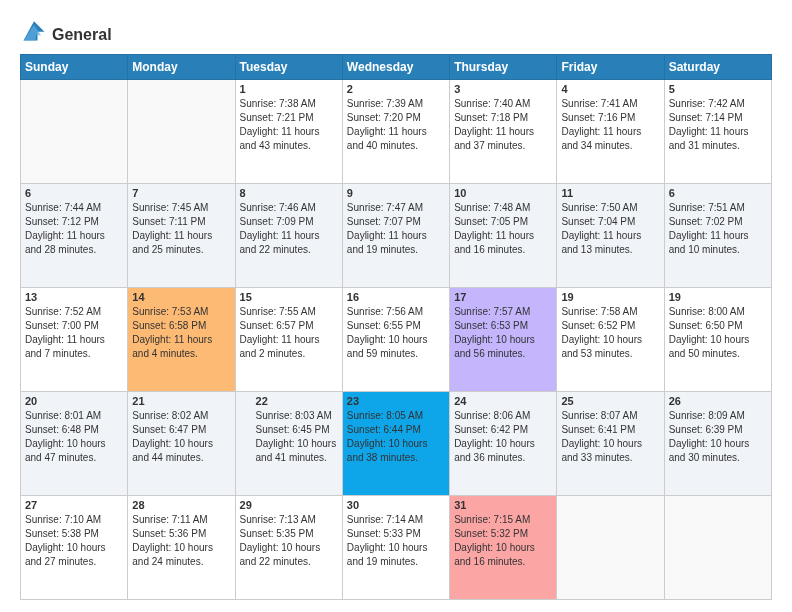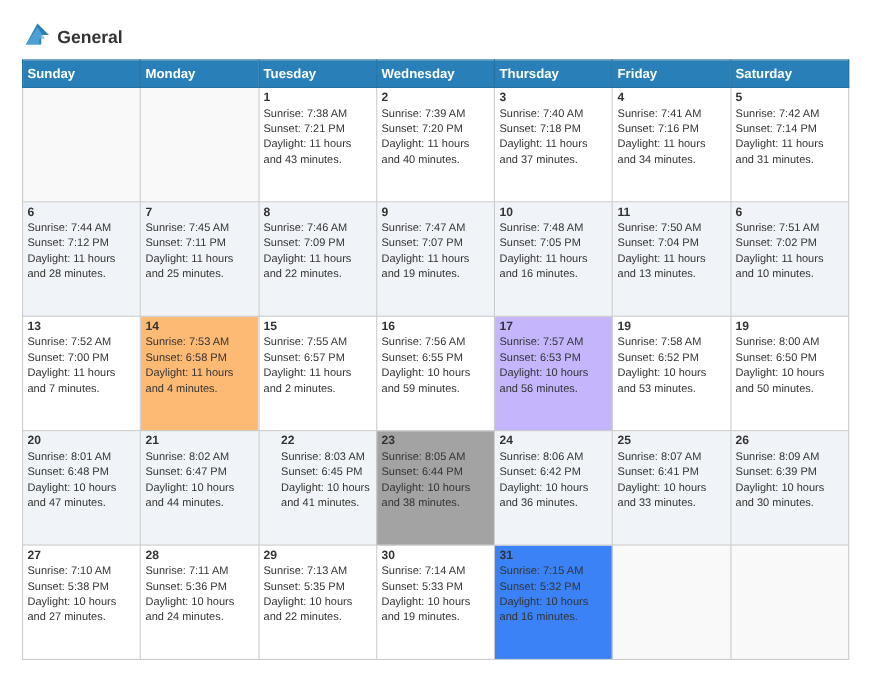--- a/index.html
+++ b/index.html
@@ -218,21 +218,21 @@
             <div class="day-info">Sunrise: 8:01 AM<br>Sunset: 6:48 PM<br>Daylight: 10 hours and 47 minutes.</div>
           </td>
           <td style="background: rgb(240, 244, 248);">
             <span class="day-num">21</span>
             <div class="day-info">Sunrise: 8:02 AM<br>Sunset: 6:47 PM<br>Daylight: 10 hours and 44 minutes.</div>
           </td>
           <td style="background: rgb(240, 244, 248); padding-left: 20px;">
             <span class="day-num">22</span>
             <div class="day-info">Sunrise: 8:03 AM<br>Sunset: 6:45 PM<br>Daylight: 10 hours and 41 minutes.</div>
           </td>
-          <td style="background: #a3a3a3; margin-top: 10px;">
+          <td style="background: #0ea5e9; margin-top: 10px;">
             <span class="day-num">23</span>
             <div class="day-info">Sunrise: 8:05 AM<br>Sunset: 6:44 PM<br>Daylight: 10 hours and 38 minutes.</div>
           </td>
           <td style="background: rgb(240, 244, 248);">
             <span class="day-num">24</span>
             <div class="day-info">Sunrise: 8:06 AM<br>Sunset: 6:42 PM<br>Daylight: 10 hours and 36 minutes.</div>
           </td>
           <td style="background: rgb(240, 244, 248);">
             <span class="day-num">25</span>
             <div class="day-info">Sunrise: 8:07 AM<br>Sunset: 6:41 PM<br>Daylight: 10 hours and 33 minutes.</div>
@@ -252,21 +252,21 @@
             <div class="day-info">Sunrise: 7:11 AM<br>Sunset: 5:36 PM<br>Daylight: 10 hours and 24 minutes.</div>
           </td>
           <td style="background: rgb(255, 255, 255);">
             <span class="day-num">29</span>
             <div class="day-info">Sunrise: 7:13 AM<br>Sunset: 5:35 PM<br>Daylight: 10 hours and 22 minutes.</div>
           </td>
           <td style="background: rgb(255, 255, 255);">
             <span class="day-num">30</span>
             <div class="day-info">Sunrise: 7:14 AM<br>Sunset: 5:33 PM<br>Daylight: 10 hours and 19 minutes.</div>
           </td>
-          <td style="background: #3b82f6;">
+          <td style="background: #fca5a5;">
             <span class="day-num">31</span>
             <div class="day-info">Sunrise: 7:15 AM<br>Sunset: 5:32 PM<br>Daylight: 10 hours and 16 minutes.</div>
           </td>
           <td class="empty"></td>
           <td class="empty"></td>
         </tr>
       </tbody>
   </table>
 </div>
 

